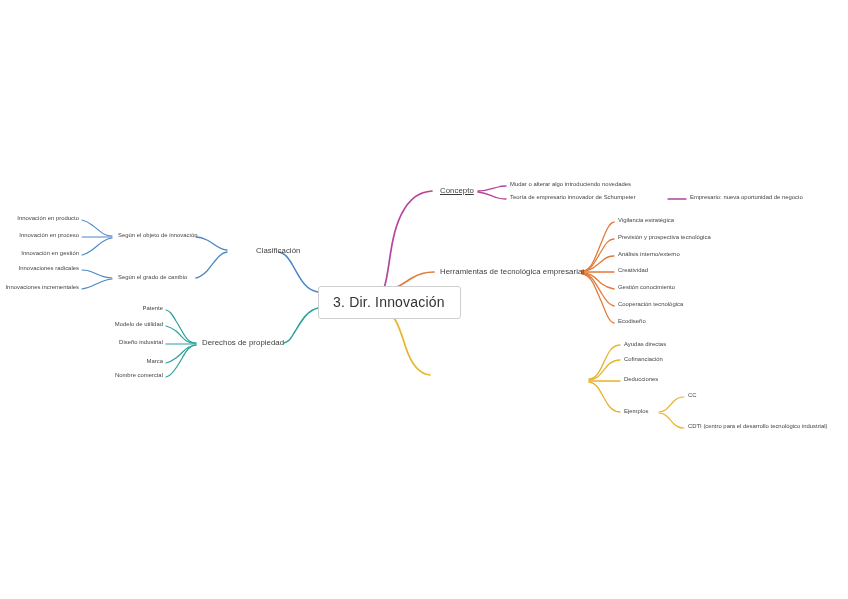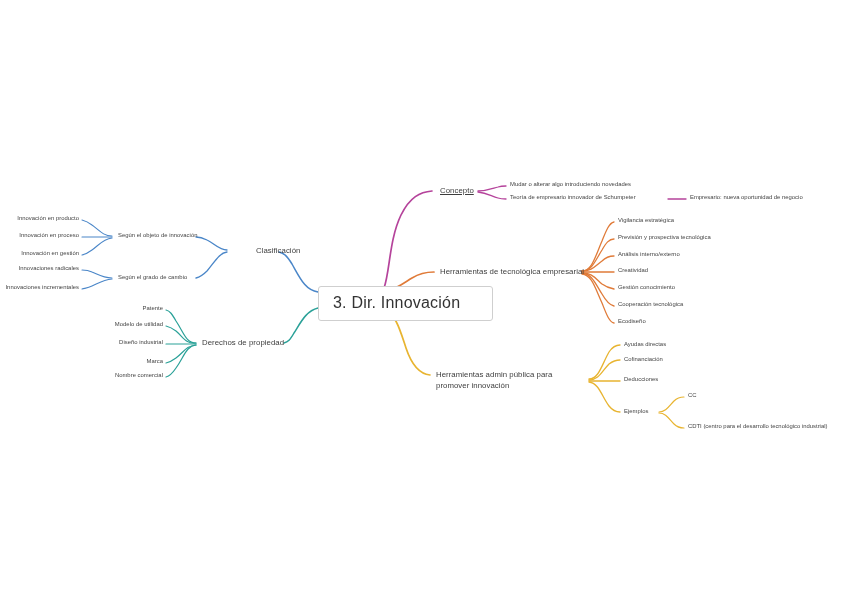--- a/index.html
+++ b/index.html
@@ -31,22 +31,22 @@
     line-height: 1.18;
     color: #3b3b3b;
   }
   
   .root {
     position: absolute;
     background: #ffffff;
     border: 1px solid #cfcfcf;
     border-radius: 3px;
     color: #333333;
-    font-size: 16px;
-    padding: 7px 32px 8px 14px;
+    font-size: 14px;
+    padding: 7px 15px 8px 14px;
     letter-spacing: .2px;
     box-shadow: 0 0 0 0 rgba(0,0,0,0);
   }
   
   .lvl1 {
     font-size: 7.8px;
     color: #3d3d3d;
     letter-spacing: .05px;
   }
   
@@ -164,21 +164,20 @@
   <div class="node lvl1" style="left:440px; top:267px;">Herramientas de tecnológica empresarial</div>
 
   <div class="node lvl2" style="left:618px; top:217px;">Vigilancia estratégica</div>
   <div class="node lvl2" style="left:618px; top:234px;">Previsión y prospectiva tecnológica</div>
   <div class="node lvl2" style="left:618px; top:251px;">Análisis interno/externo</div>
   <div class="node lvl2" style="left:618px; top:267px;">Creatividad</div>
   <div class="node lvl2" style="left:618px; top:284px;">Gestión conocimiento</div>
   <div class="node lvl2" style="left:618px; top:301px;">Cooperación tecnológica</div>
   <div class="node lvl2" style="left:618px; top:318px;">Ecodiseño</div>
 
-  <div class="node lvl1 two-line" style="left:436px; top:369px;">Herramientas admin pública para promover innovación</div>
 
   <div class="node lvl2" style="left:624px; top:341px;">Ayudas directas</div>
   <div class="node lvl2" style="left:624px; top:356px;">Cofinanciación</div>
   <div class="node lvl2" style="left:624px; top:376px;">Deducciones</div>
   <div class="node lvl2" style="left:624px; top:408px;">Ejemplos</div>
 
   <div class="node lvl3" style="left:688px; top:392px;">CC</div>
   <div class="node lvl3" style="left:688px; top:423px;">CDTI (centro para el desarrollo tecnológico industrial)</div>
 
 </div>

